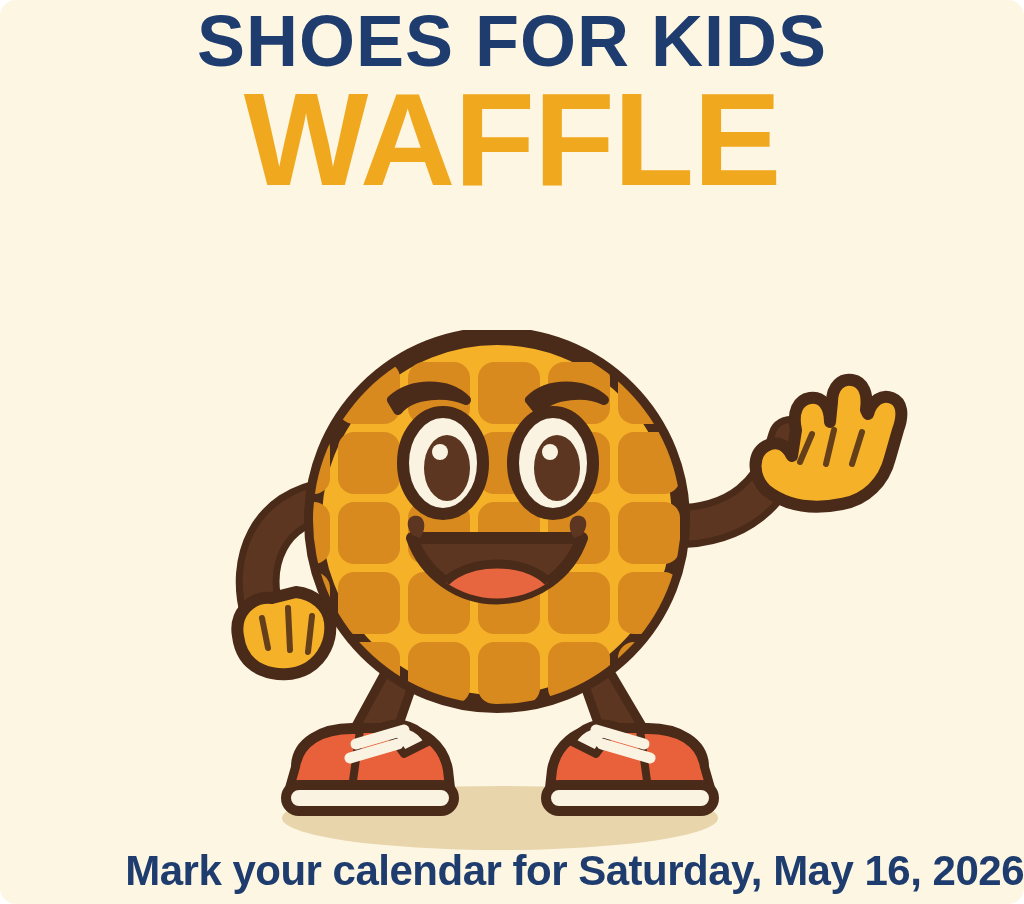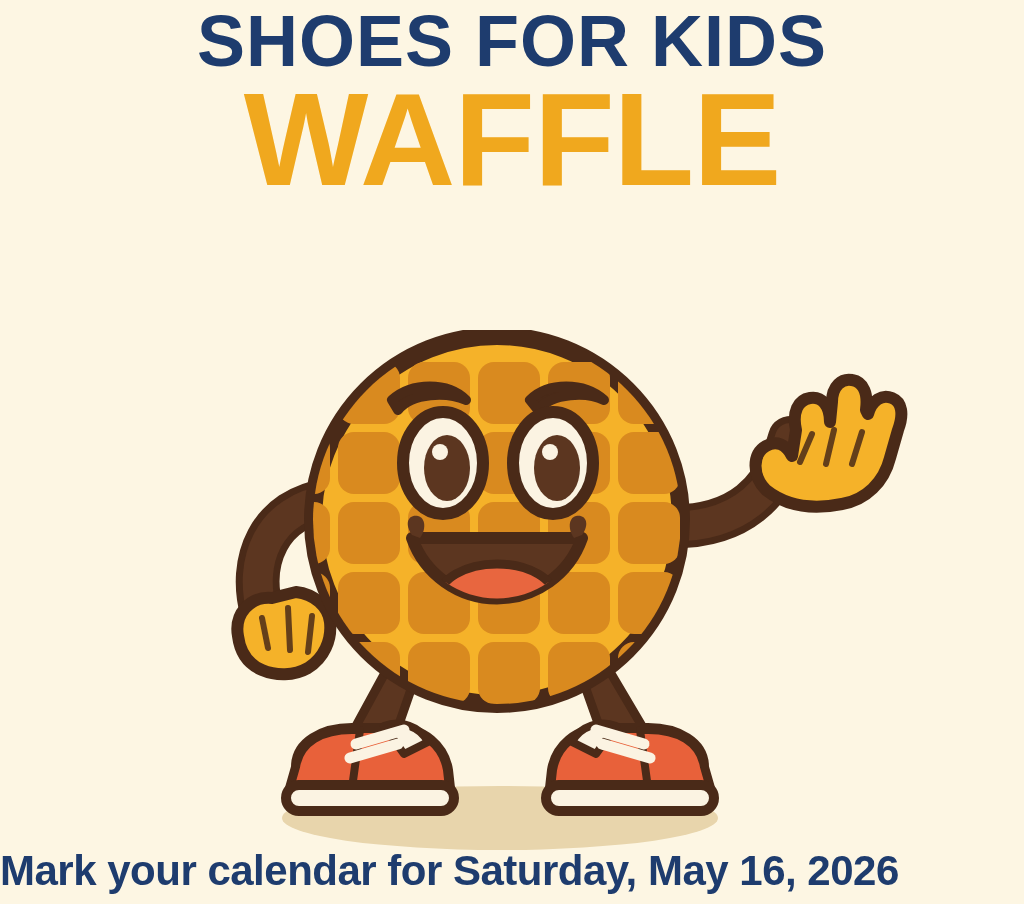--- a/index.html
+++ b/index.html
@@ -12,20 +12,21 @@
     overflow: hidden;
     font-family: "Liberation Sans", sans-serif;
   }
 
   #poster {
     position: relative;
     width: 1024px;
     height: 904px;
     background: #FDF6E3;
     overflow: hidden;
+    border-radius: 16px;
   }
 
   
   .headline-block {
     position: absolute;
     left: 0;
     top: 0;
     width: 1024px;
     text-align: center;
     user-select: none;
@@ -56,21 +57,21 @@
     font-size: 126px;
     letter-spacing: -2px;
   }
 
   
   .footer-line {
     position: absolute;
     left: 0;
     bottom: 8px;
     width: 1024px;
-    text-align: left;
+    text-align: right;
     font-family: "Liberation Sans", sans-serif;
     font-weight: bold;
     font-size: 42px;
     line-height: 50px;
     color: #1E3C6E;
     letter-spacing: -0.5px;
     white-space: nowrap;
     user-select: none;
   }
 

